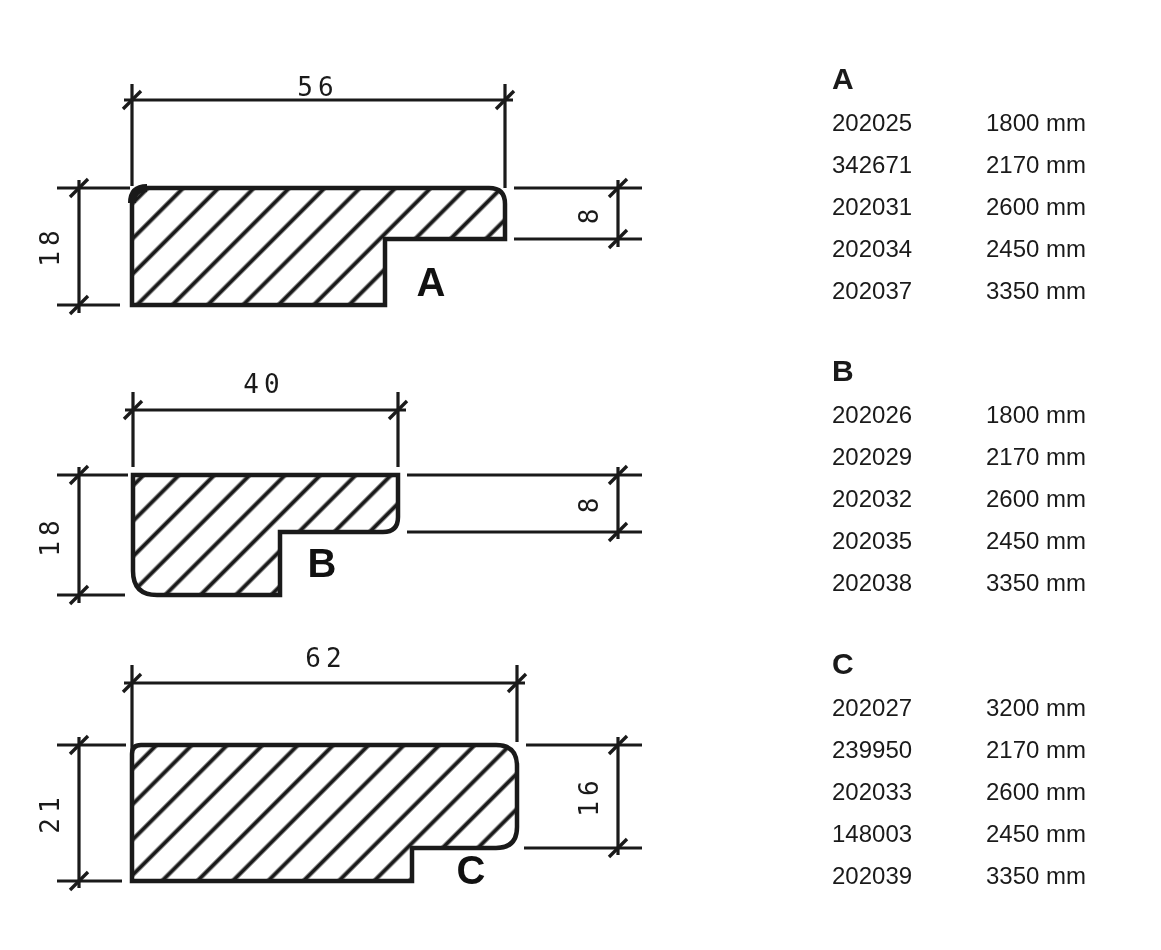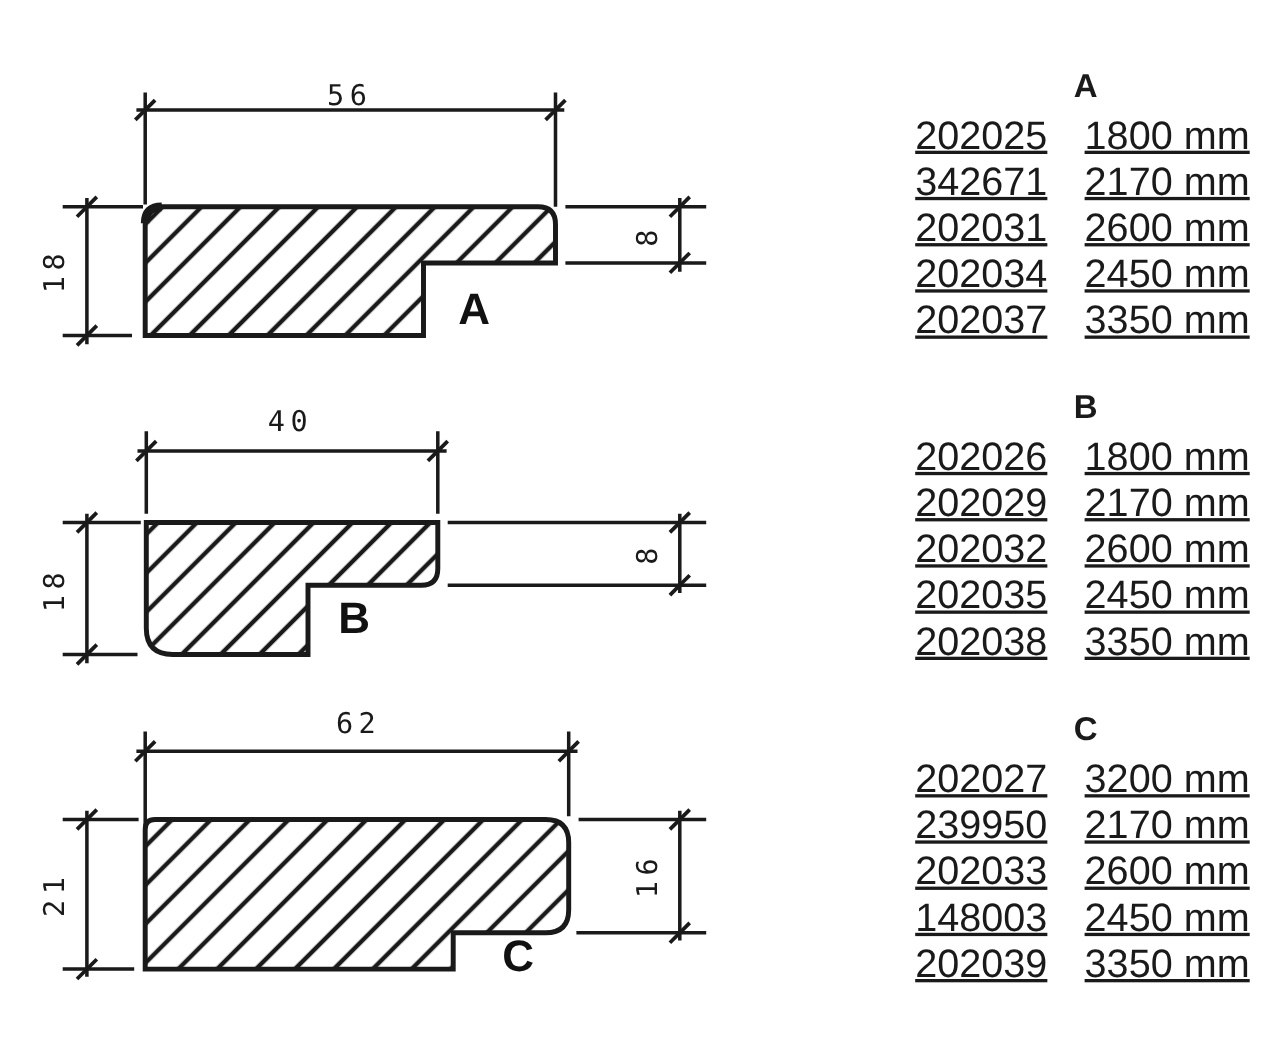--- a/index.html
+++ b/index.html
@@ -1,27 +1,27 @@
 <!DOCTYPE html>
 <html><head>
 <meta charset="utf-8">
 <style>
   html,body{margin:0;padding:0;background:#fff;}
   .canvas{position:relative;width:1161px;height:950px;background:#ffffff;overflow:hidden;
-          font-family:"Liberation Sans",sans-serif;color:#1a1a1a;text-align:center;}
+          font-family:"Liberation Sans",sans-serif;color:#1a1a1a;}
   .canvas svg{position:absolute;left:0;top:0;}
   .dim{position:absolute;font-family:"DejaVu Sans Mono",monospace;font-size:26px;
        letter-spacing:5px;color:#1a1a1a;white-space:nowrap;
        transform:translate(-50%,-50%);}
   .dim.rot{transform:translate(-50%,-50%) rotate(-90deg);}
   .plabel{position:absolute;font-family:"Liberation Sans",sans-serif;font-weight:bold;
           font-size:40px;color:#111;transform:translate(-50%,-50%);white-space:nowrap;}
   .list{position:absolute;left:832px;width:310px;}
   .list-head{font-size:30px;font-weight:bold;height:46px;line-height:46px;}
-  .list-row{font-size:36px;height:42px;line-height:42px;display:flex;text-decoration:underline;}
+  .list-row{font-size:24px;height:42px;line-height:42px;display:flex;}
   .art{width:118px;flex:0 0 auto;}
   .len{flex:0 0 auto;margin-left:36px;}
 </style>
 </head>
 <body>
 
 <div class="canvas">
 
   <svg width="1161" height="950" viewBox="0 0 1161 950">
     <defs>

